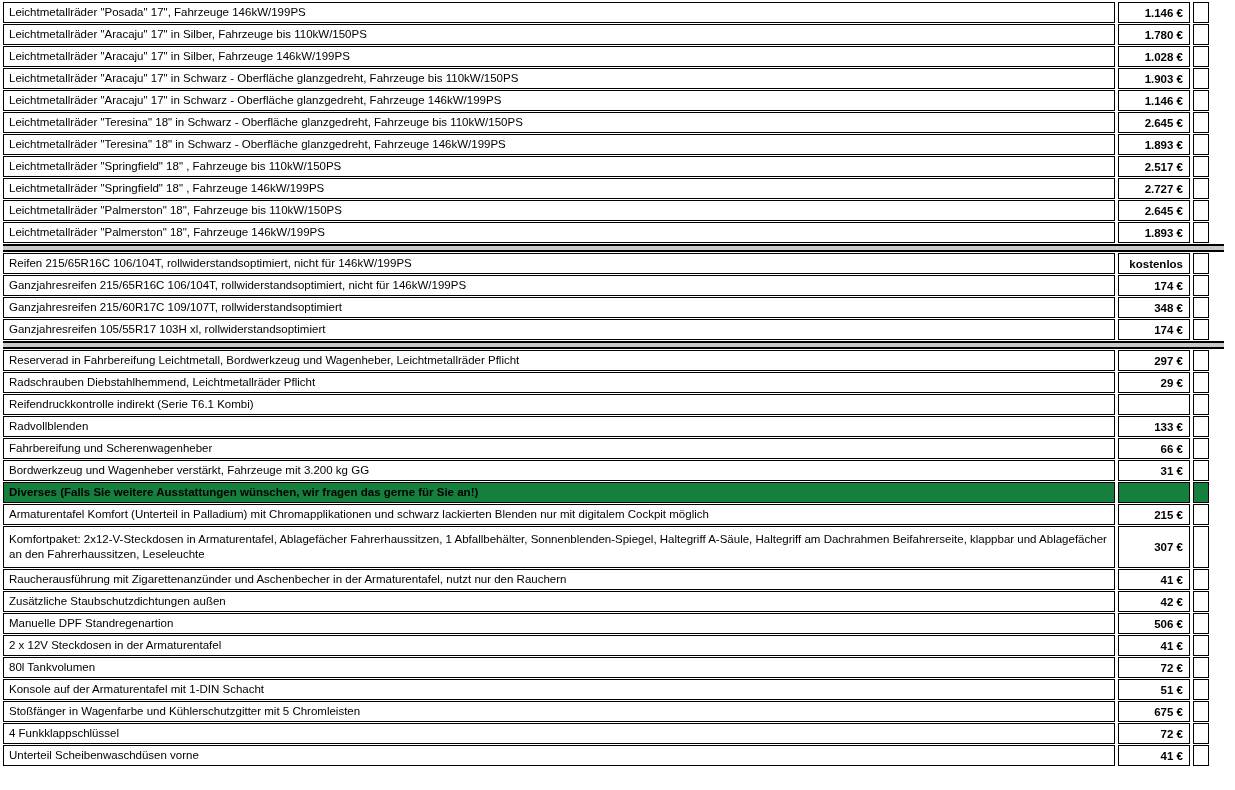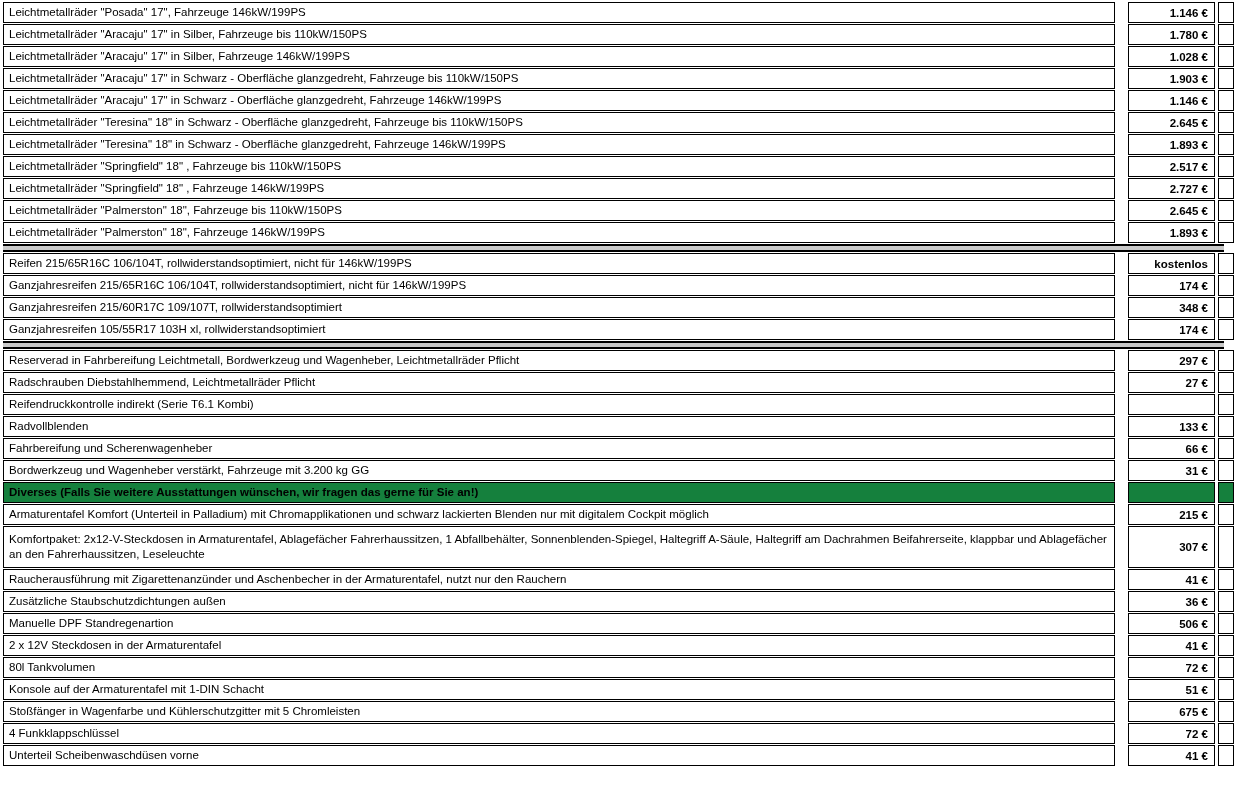--- a/index.html
+++ b/index.html
@@ -1,21 +1,21 @@
 <!DOCTYPE html>
 <html><head>
 <meta charset="utf-8">
 <style>
   html,body{margin:0;padding:0;background:#fff;}
   body{width:1235px;height:790px;font-family:"Liberation Sans",sans-serif;color:#000;overflow:hidden;}
   .pricetable{padding:2px 0 0 3px;}
   .row{display:flex;margin-bottom:1px;}
   .cell{border:1px solid #000;box-sizing:border-box;background:#fff;}
   .main-cell{width:1112px;min-height:21px;padding:2px 5px;font-size:11.5px;line-height:15px;display:flex;align-items:center;}
-  .price-cell{width:87px;min-height:21px;margin-left:13px;padding:2px 6px;font-size:11.5px;font-weight:bold;display:flex;align-items:center;justify-content:flex-end;white-space:nowrap;}
+  .price-cell{width:72px;min-height:21px;margin-left:3px;padding:2px 6px;font-size:11.5px;font-weight:bold;display:flex;align-items:center;justify-content:flex-end;white-space:nowrap;}
   .extra-cell{width:16px;min-height:21px;margin-left:3px;}
   .tall .main-cell{padding-top:5px;padding-bottom:5px;}
   .separator{width:1221px;height:8px;box-sizing:border-box;border-top:2px solid #000;border-bottom:2px solid #000;background:#c9c9c9;margin-bottom:1px;}
   .header-row .cell{background:#15803d;}
   .header-row .main-cell{font-weight:bold;}
 </style>
 </head>
 <body>
 
 <div class="pricetable">
@@ -101,21 +101,21 @@
 
   <div class="separator"></div>
 
   <div class="row">
     <div class="cell main-cell">Reserverad in Fahrbereifung Leichtmetall, Bordwerkzeug und Wagenheber, Leichtmetallräder Pflicht</div>
     <div class="cell price-cell">297 €</div>
     <div class="cell extra-cell"></div>
   </div>
   <div class="row">
     <div class="cell main-cell">Radschrauben Diebstahlhemmend, Leichtmetallräder Pflicht</div>
-    <div class="cell price-cell">27 €</div>
+    <div class="cell price-cell">29 €</div>
     <div class="cell extra-cell"></div>
   </div>
   <div class="row">
     <div class="cell main-cell">Reifendruckkontrolle indirekt (Serie T6.1 Kombi)</div>
     <div class="cell price-cell"></div>
     <div class="cell extra-cell"></div>
   </div>
   <div class="row">
     <div class="cell main-cell">Radvollblenden</div>
     <div class="cell price-cell">133 €</div>
@@ -148,21 +148,21 @@
     <div class="cell price-cell">307 €</div>
     <div class="cell extra-cell"></div>
   </div>
   <div class="row">
     <div class="cell main-cell">Raucherausführung mit Zigarettenanzünder und Aschenbecher in der Armaturentafel, nutzt nur den Rauchern</div>
     <div class="cell price-cell">41 €</div>
     <div class="cell extra-cell"></div>
   </div>
   <div class="row">
     <div class="cell main-cell">Zusätzliche Staubschutzdichtungen außen</div>
-    <div class="cell price-cell">36 €</div>
+    <div class="cell price-cell">42 €</div>
     <div class="cell extra-cell"></div>
   </div>
   <div class="row">
     <div class="cell main-cell">Manuelle DPF Standregenartion</div>
     <div class="cell price-cell">506 €</div>
     <div class="cell extra-cell"></div>
   </div>
   <div class="row">
     <div class="cell main-cell">2 x 12V Steckdosen in der Armaturentafel</div>
     <div class="cell price-cell">41 €</div>

